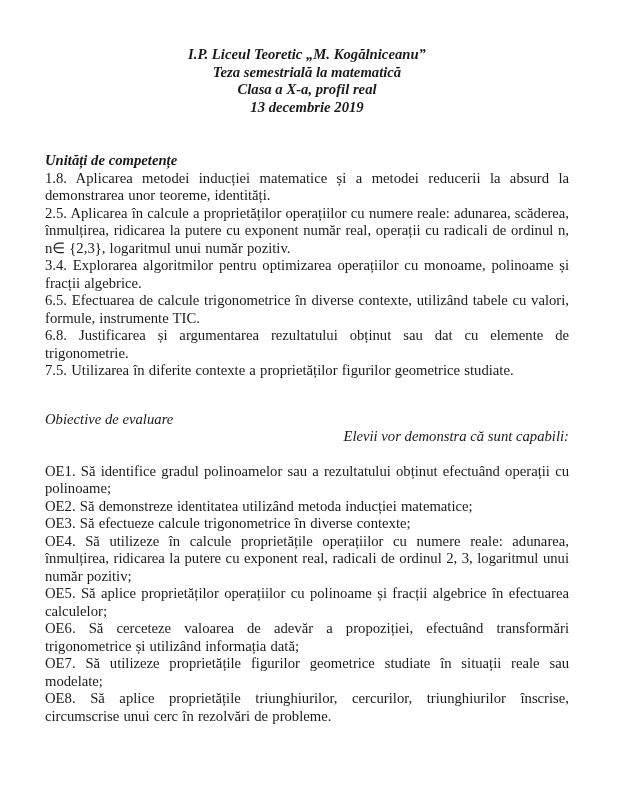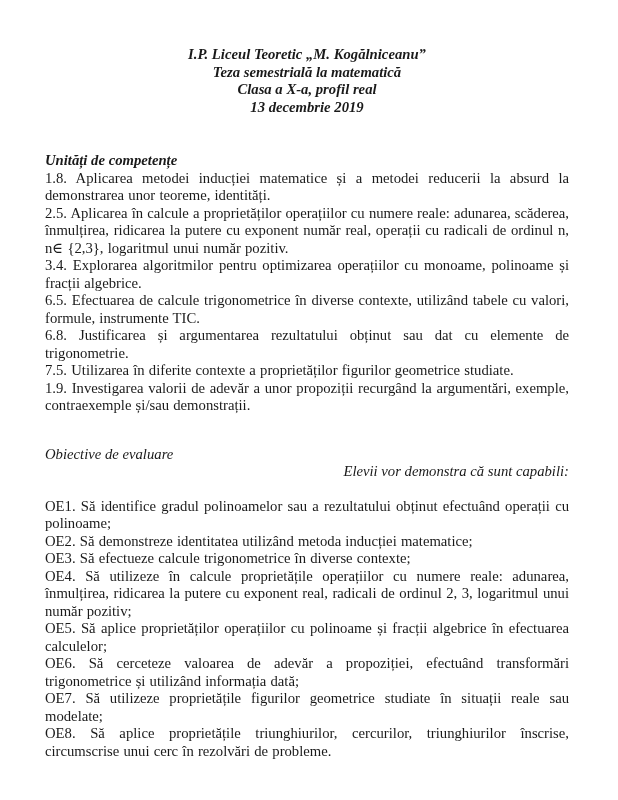--- a/index.html
+++ b/index.html
@@ -37,21 +37,21 @@
   .section-heading.second {
     font-weight: normal;
     margin-top: 31px;
   }
   .section-subheading {
     text-align: right;
     font-style: italic;
     font-size: 14.7px;
     line-height: 17.5px;
   }
-  .paragraphs { margin: 0; }
+  .paragraphs { margin: 0; font-family: Liberation Serif, serif; }
   .paragraphs.objectives { margin-top: 17px; }
   .paragraphs p {
     margin: 0;
     font-size: 14.7px;
     line-height: 17.5px;
     text-align: justify;
     word-spacing: 0.5px;
   }
 </style>
 </head>
@@ -68,21 +68,20 @@
 
   <div class="section-heading">Unități de competențe</div>
 
   <div class="paragraphs">
     <p>1.8. Aplicarea metodei inducției matematice și a metodei reducerii la absurd la demonstrarea unor teoreme, identități.</p>
     <p>2.5. Aplicarea în calcule a proprietăților operațiilor cu numere reale: adunarea, scăderea, înmulțirea, ridicarea la putere cu exponent număr real, operații cu radicali de ordinul n, n∈ {2,3}, logaritmul unui număr pozitiv.</p>
     <p>3.4. Explorarea algoritmilor pentru optimizarea operațiilor cu monoame, polinoame și fracții algebrice.</p>
     <p>6.5. Efectuarea de calcule trigonometrice în diverse contexte, utilizând tabele cu valori, formule, instrumente TIC.</p>
     <p>6.8. Justificarea și argumentarea rezultatului obținut sau dat cu elemente de trigonometrie.</p>
     <p>7.5. Utilizarea în diferite contexte a proprietăților figurilor geometrice studiate.</p>
-    <p>1.9. Investigarea valorii de adevăr a unor propoziții  recurgând la argumentări, exemple, contraexemple și/sau demonstrații.</p>
   </div>
 
   <div class="section-heading second">Obiective de evaluare</div>
   <div class="section-subheading">Elevii vor demonstra că sunt capabili:</div>
 
   <div class="paragraphs objectives">
     <p>OE1. Să identifice gradul polinoamelor sau a rezultatului obținut efectuând operații cu polinoame;</p>
     <p>OE2. Să demonstreze identitatea utilizând metoda inducției matematice;</p>
     <p>OE3. Să efectueze calcule trigonometrice în diverse contexte;</p>
     <p>OE4. Să utilizeze în calcule proprietățile operațiilor cu numere reale: adunarea, înmulțirea, ridicarea la putere cu exponent real, radicali de ordinul 2, 3, logaritmul unui număr pozitiv;</p>

